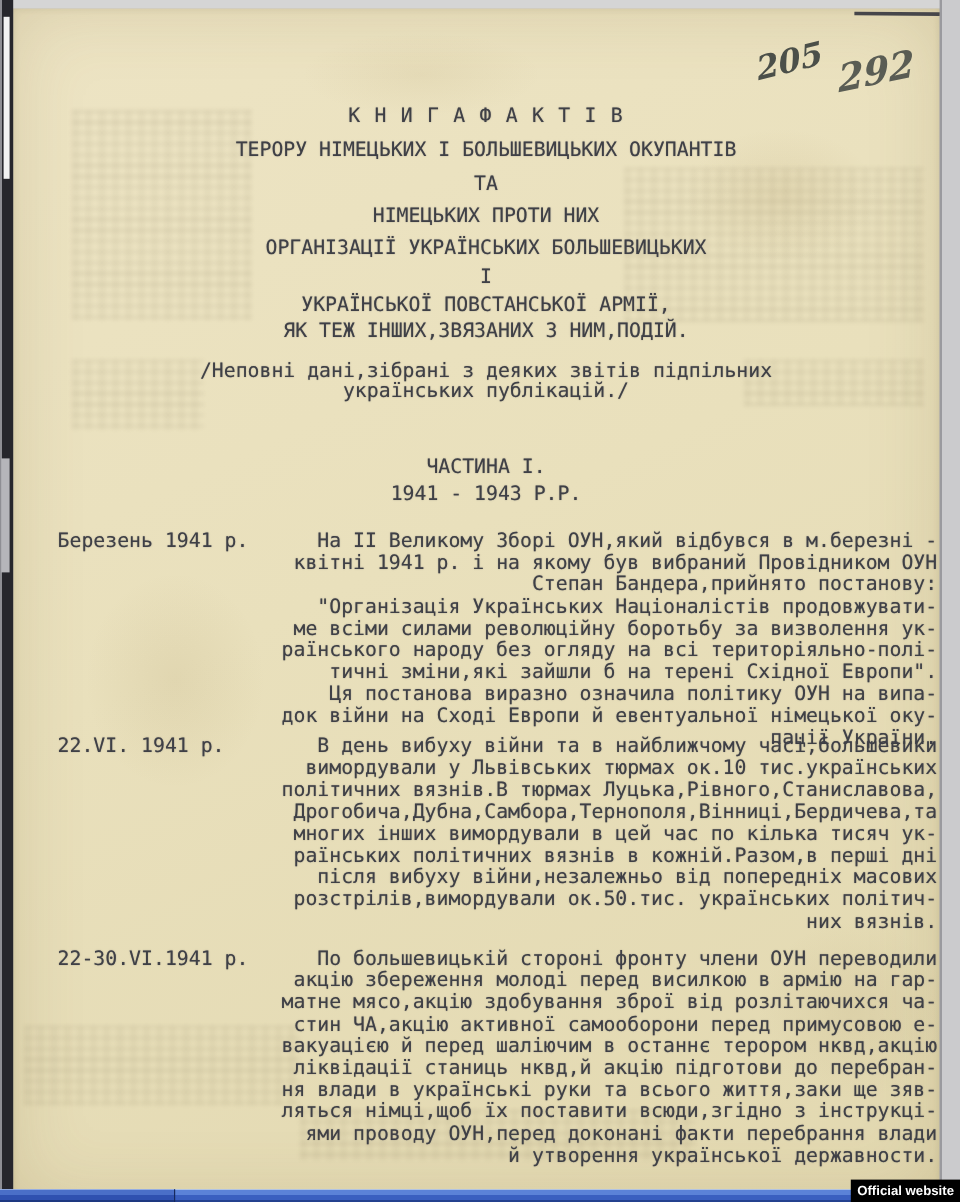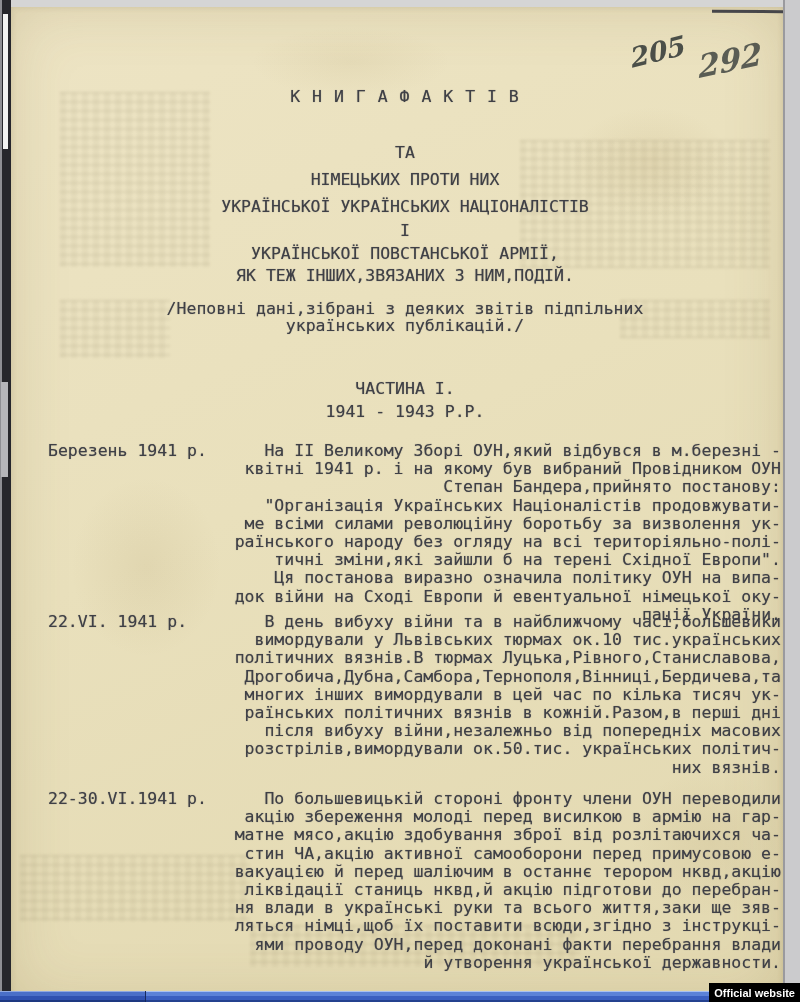--- a/index.html
+++ b/index.html
@@ -78,23 +78,24 @@
   <div class="ghost g2"></div>
   <div class="ghost g3"></div>
   <div class="ghost g4"></div>
   <div class="ghost g5"></div>
   <div class="ghost g6"></div>
 
   <div class="hand h1">205</div>
   <div class="hand h2">292</div>
 
   <div class="tw ctr sp1" style="top:88px">К Н И Г А   Ф А К Т І В</div>
+  <div class="tw ctr" style="top:116px">ТЕРОРУ НІМЕЦЬКИХ І БОЛЬШЕВИЦЬКИХ ОКУПАНТІВ</div>
   <div class="tw ctr" style="top:144px">ТА</div>
   <div class="tw ctr" style="top:171px">НІМЕЦЬКИХ ПРОТИ НИХ</div>
-  <div class="tw ctr" style="top:198px">УКРАЇНСЬКОЇ УКРАЇНСЬКИХ НАЦІОНАЛІСТІВ</div>
+  <div class="tw ctr" style="top:198px">ОРГАНІЗАЦІЇ УКРАЇНСЬКИХ БОЛЬШЕВИЦЬКИХ</div>
   <div class="tw ctr" style="top:222px">І</div>
   <div class="tw ctr" style="top:267px">ЯК ТЕЖ ІНШИХ,ЗВЯЗАНИХ З НИМ,ПОДІЙ.</div>
   <div class="tw ctr" style="top:245px">УКРАЇНСЬКОЇ ПОВСТАНСЬКОЇ АРМІЇ,</div>
 
   <div class="tw ctr" style="top:317px">українських публікацій./</div>
   <div class="tw ctr" style="top:300px">/Неповні дані,зібрані з деяких звітів підпільних</div>
 
   <div class="tw ctr" style="top:380px">ЧАСТИНА І.</div>
   <div class="tw ctr" style="top:403px">1941 - 1943 Р.Р.</div>
 

